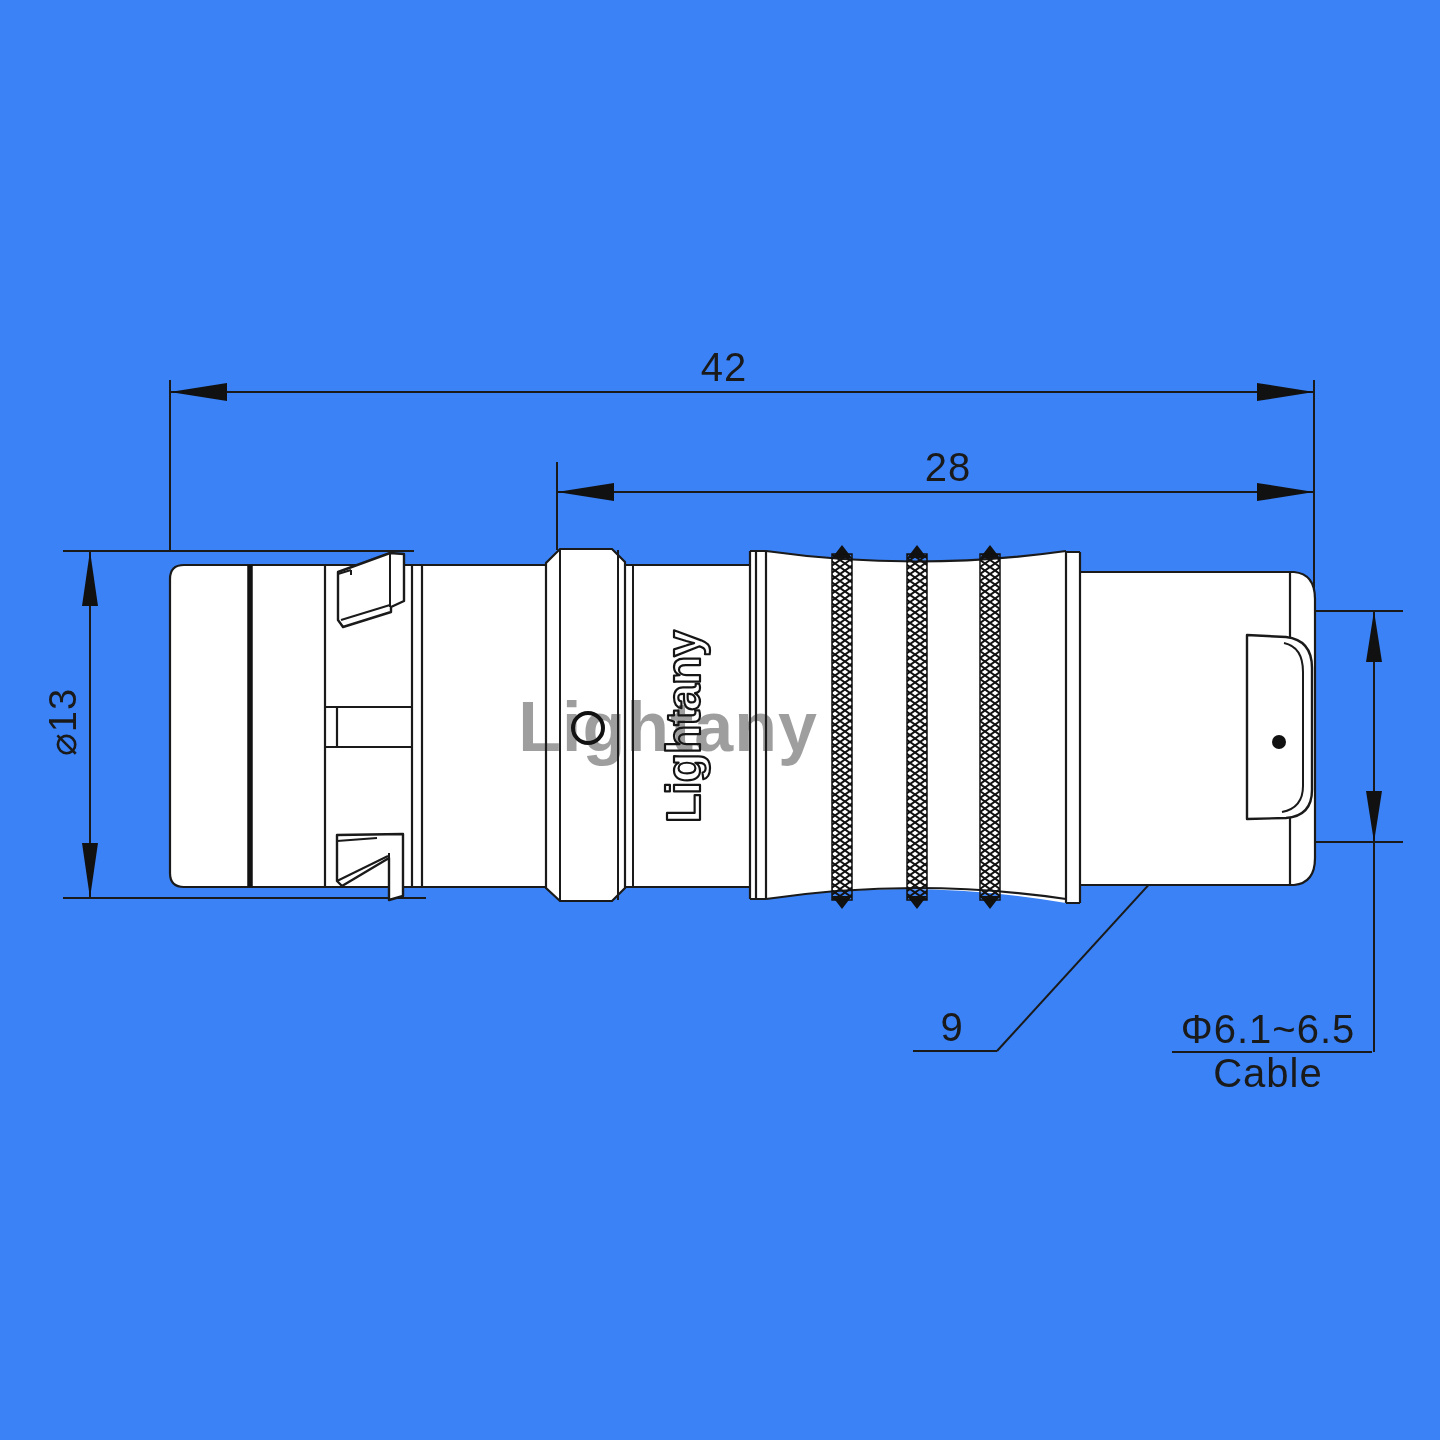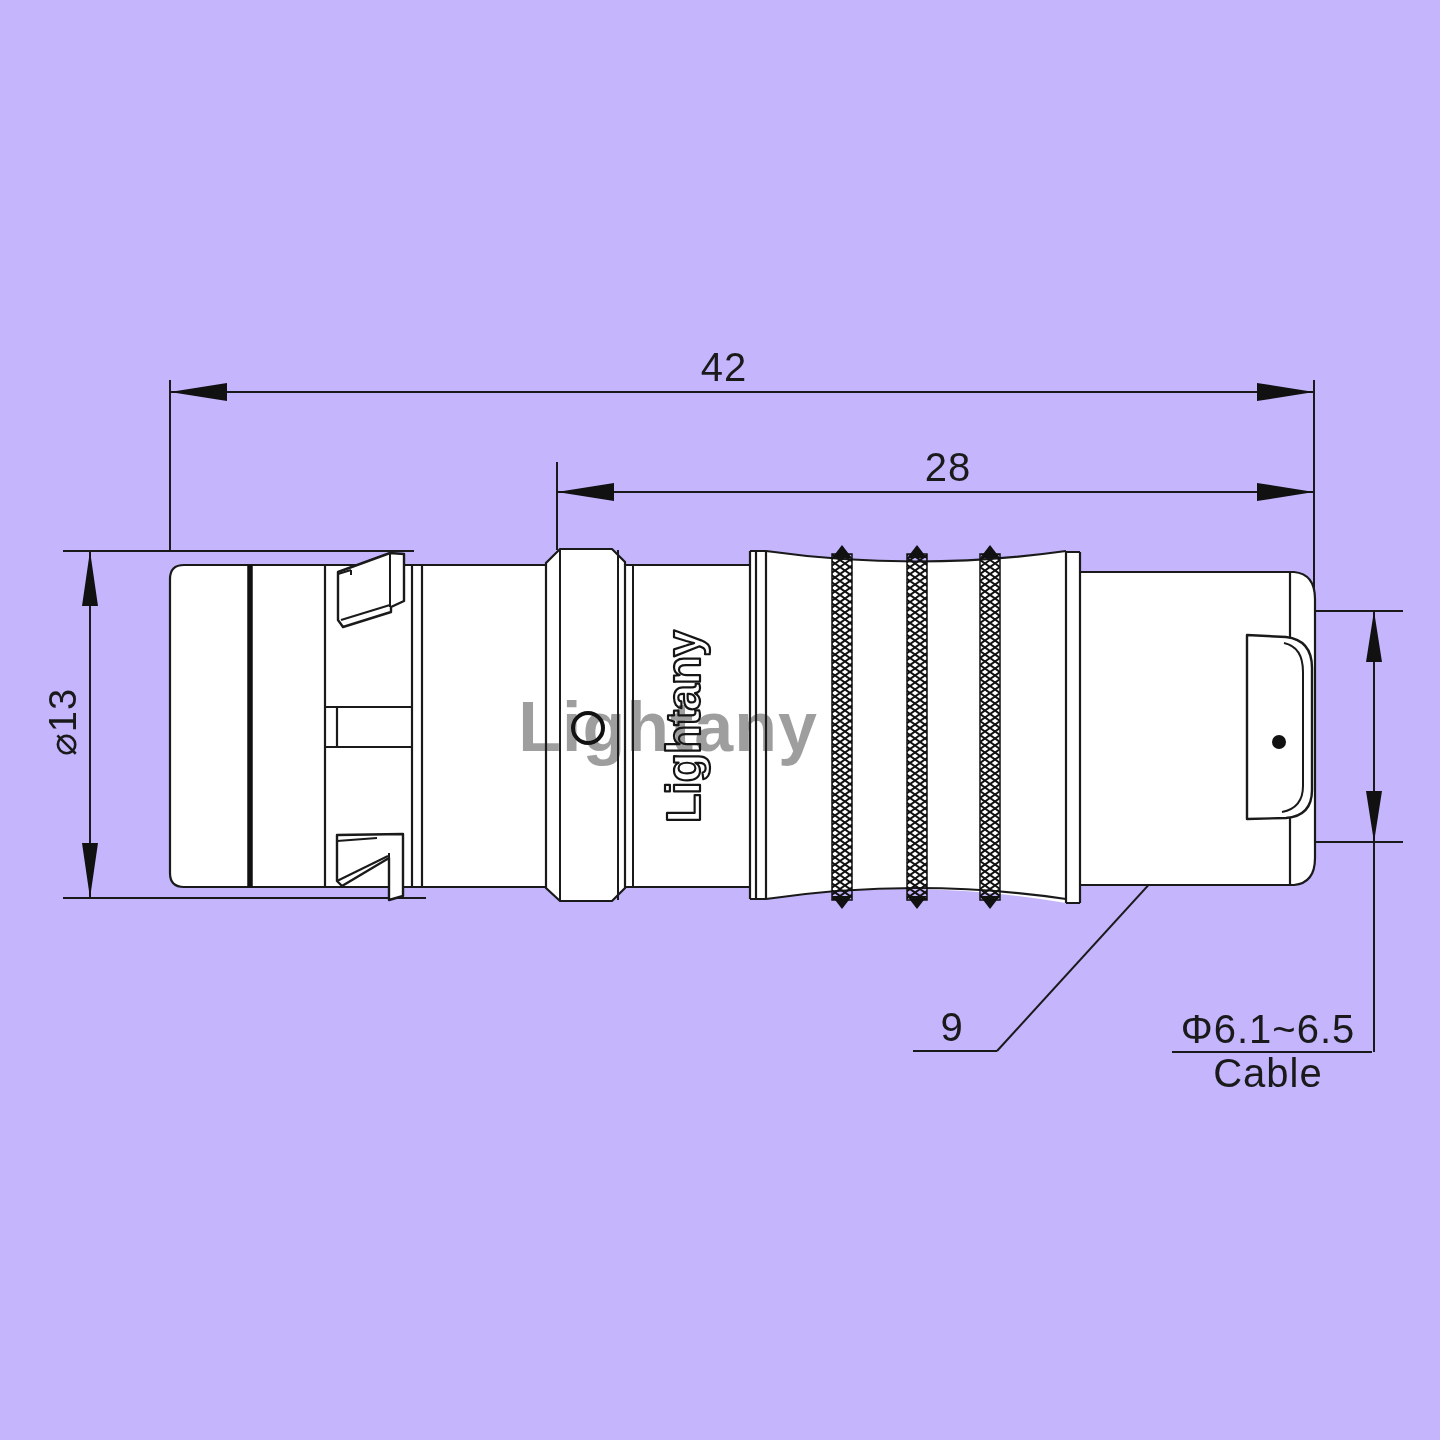--- a/index.html
+++ b/index.html
@@ -1,16 +1,16 @@
 <!DOCTYPE html>
 <html><head>
 <meta charset="utf-8">
 <style>
   html,body{margin:0;padding:0;background:#fff;}
-  .stage{width:1440px;height:1440px;position:relative;background:#c4b5fd;overflow:hidden;}
+  .stage{width:1440px;height:1440px;position:relative;background:#3b82f6;overflow:hidden;}
   svg{display:block;}
   text{font-family:"Liberation Sans", sans-serif;fill:#1a1a1a;}
   .dimtxt{font-size:40px;letter-spacing:1px;}
   .dimtxt-sm{font-size:38px;letter-spacing:1px;}
   .bodytxt{font-size:48px;font-weight:700;fill:#ffffff;stroke:#151515;stroke-width:2.2px;stroke-linejoin:round;letter-spacing:-1px;}
   .wmark{font-size:70px;font-weight:700;letter-spacing:1px;opacity:0.42;}
   .ln{stroke:#1a1a1a;stroke-width:2.2;fill:none;stroke-linecap:butt;}
   .ln-thin{stroke:#1a1a1a;stroke-width:2;fill:none;}
   .ln-thick{stroke:#111;stroke-width:5.5;fill:none;}
   .whitefill{fill:#ffffff;stroke:none;}

